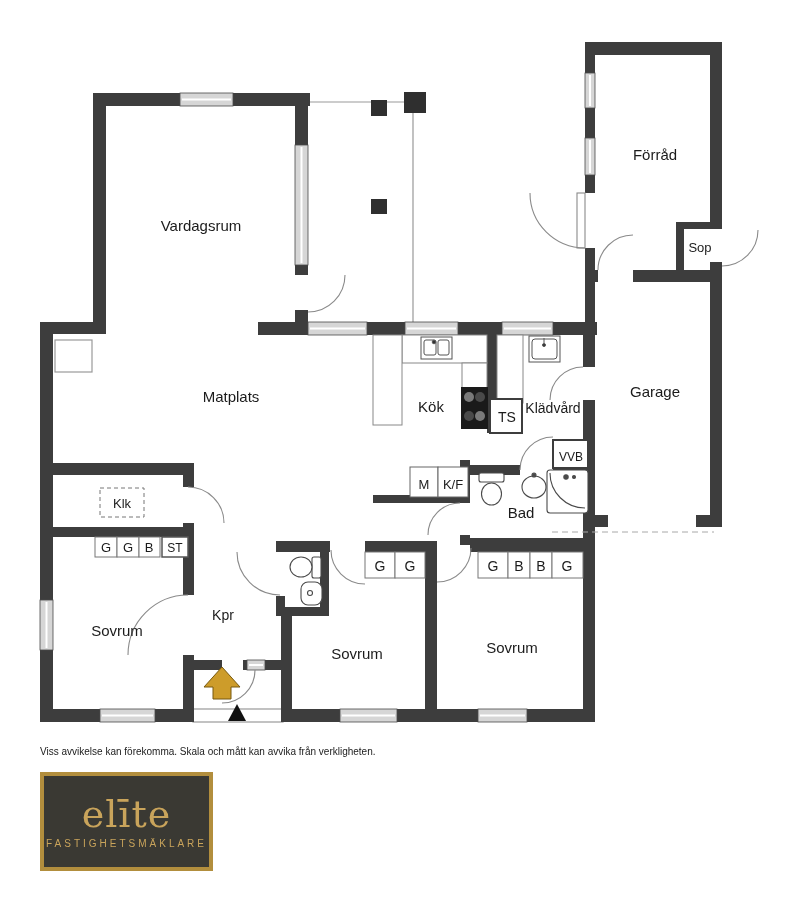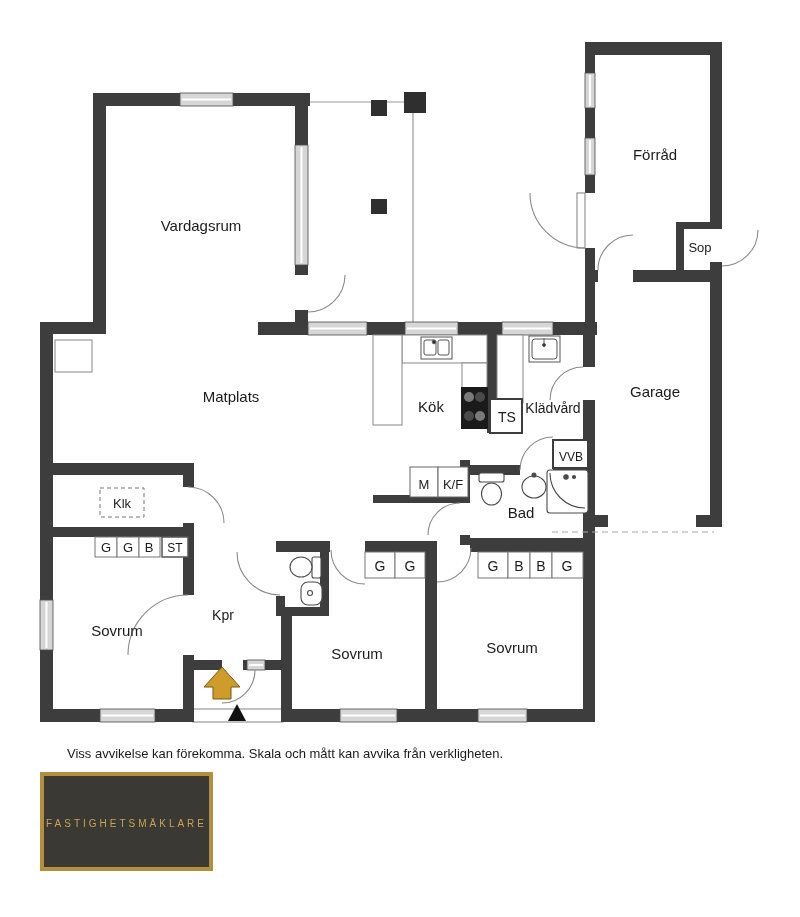--- a/index.html
+++ b/index.html
@@ -4,21 +4,21 @@
 <style>
   html,body{margin:0;padding:0;background:#ffffff;}
   .page{position:relative;width:800px;height:917px;background:#ffffff;overflow:hidden;
         font-family:"Liberation Sans", sans-serif;}
   svg{position:absolute;left:0;top:0;}
   svg text{font-family:"Liberation Sans", sans-serif;fill:#1b1b1b;text-anchor:middle;}
   .lbl{font-size:15px;}
   .lbl-md{font-size:14px;}
   .lbl-sm{font-size:13px;}
   .lbl-xs{font-size:12px;}
-  .disclaimer{position:absolute;left:40px;top:746px;font-size:13px;color:#1a1a1a;margin-left:27px;}
+  .disclaimer{position:absolute;left:40px;top:746px;font-size:10px;color:#1a1a1a;}
   .logo{position:absolute;left:40px;top:772px;width:165px;height:91px;
         background:#3a3933;border:4px solid #b28e3d;
         display:flex;flex-direction:column;align-items:center;justify-content:center;}
   .logo .brand{font-family:"DejaVu Serif", serif;font-size:38px;line-height:40px;
                color:#c9a45b;letter-spacing:1px;}
   .logo .tagline{font-size:10px;letter-spacing:3px;color:#c9a45b;margin-top:4px;}
 </style>
 </head>
 <body>
 
@@ -260,16 +260,17 @@
     <text class="lbl-md" x="493" y="571">G</text>
     <text class="lbl-md" x="519" y="571">B</text>
     <text class="lbl-md" x="541" y="571">B</text>
     <text class="lbl-md" x="567" y="571">G</text>
   </g>
 </svg>
 
 <div class="disclaimer">Viss avvikelse kan förekomma. Skala och mått kan avvika från verkligheten.</div>
 
 <div class="logo">
+  <div class="brand">elīte</div>
   <div class="tagline">FASTIGHETSMÄKLARE</div>
 </div>
 
 </div>
 
 </body></html>

